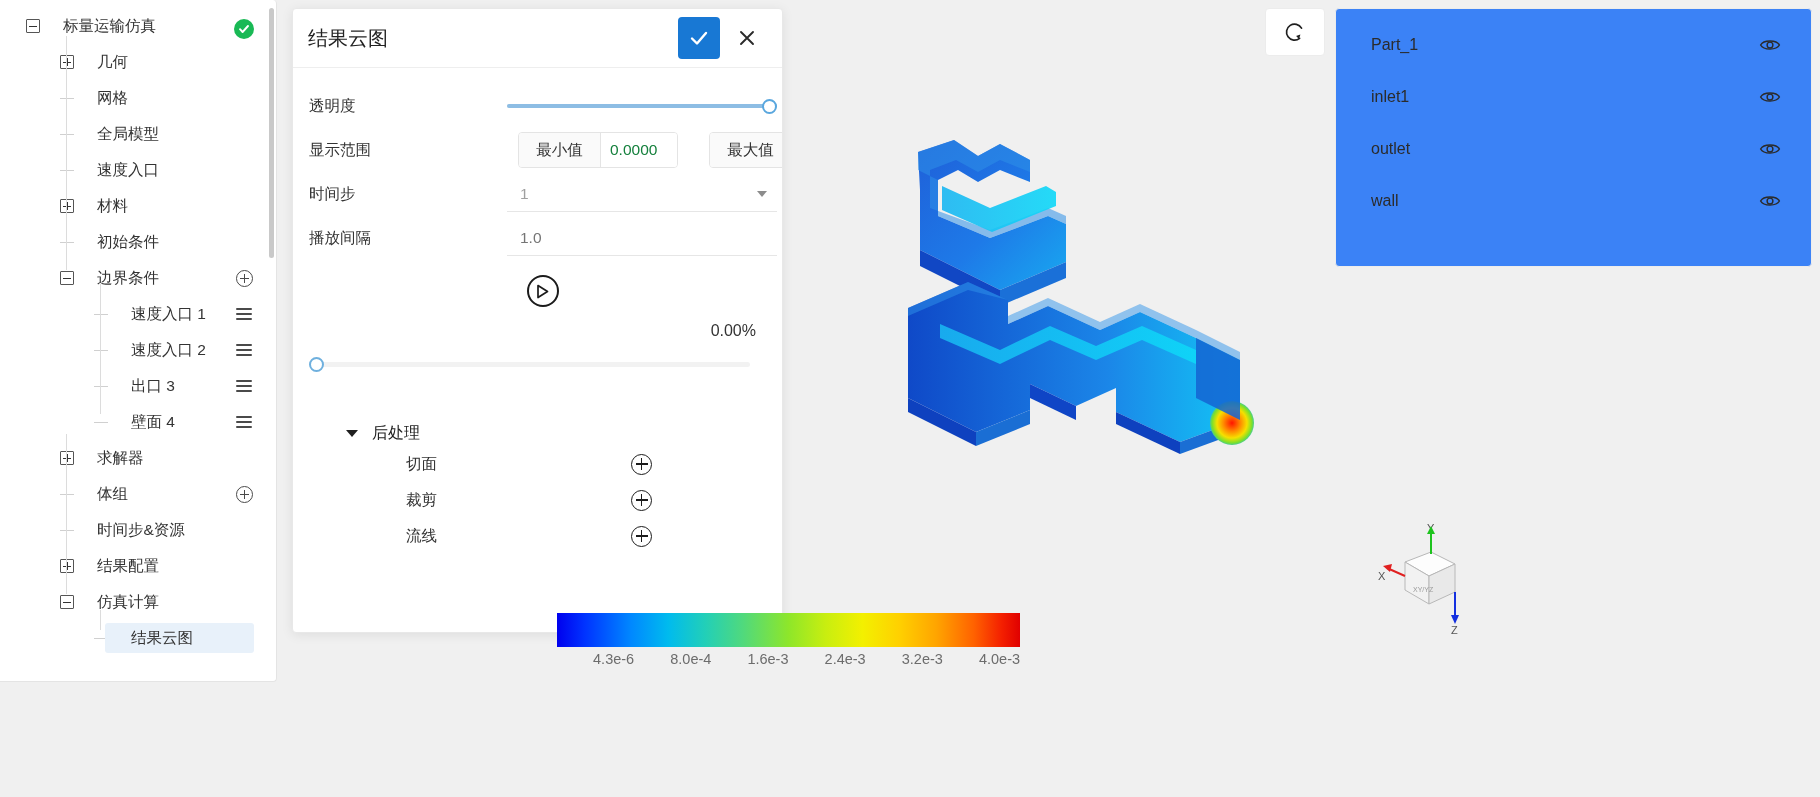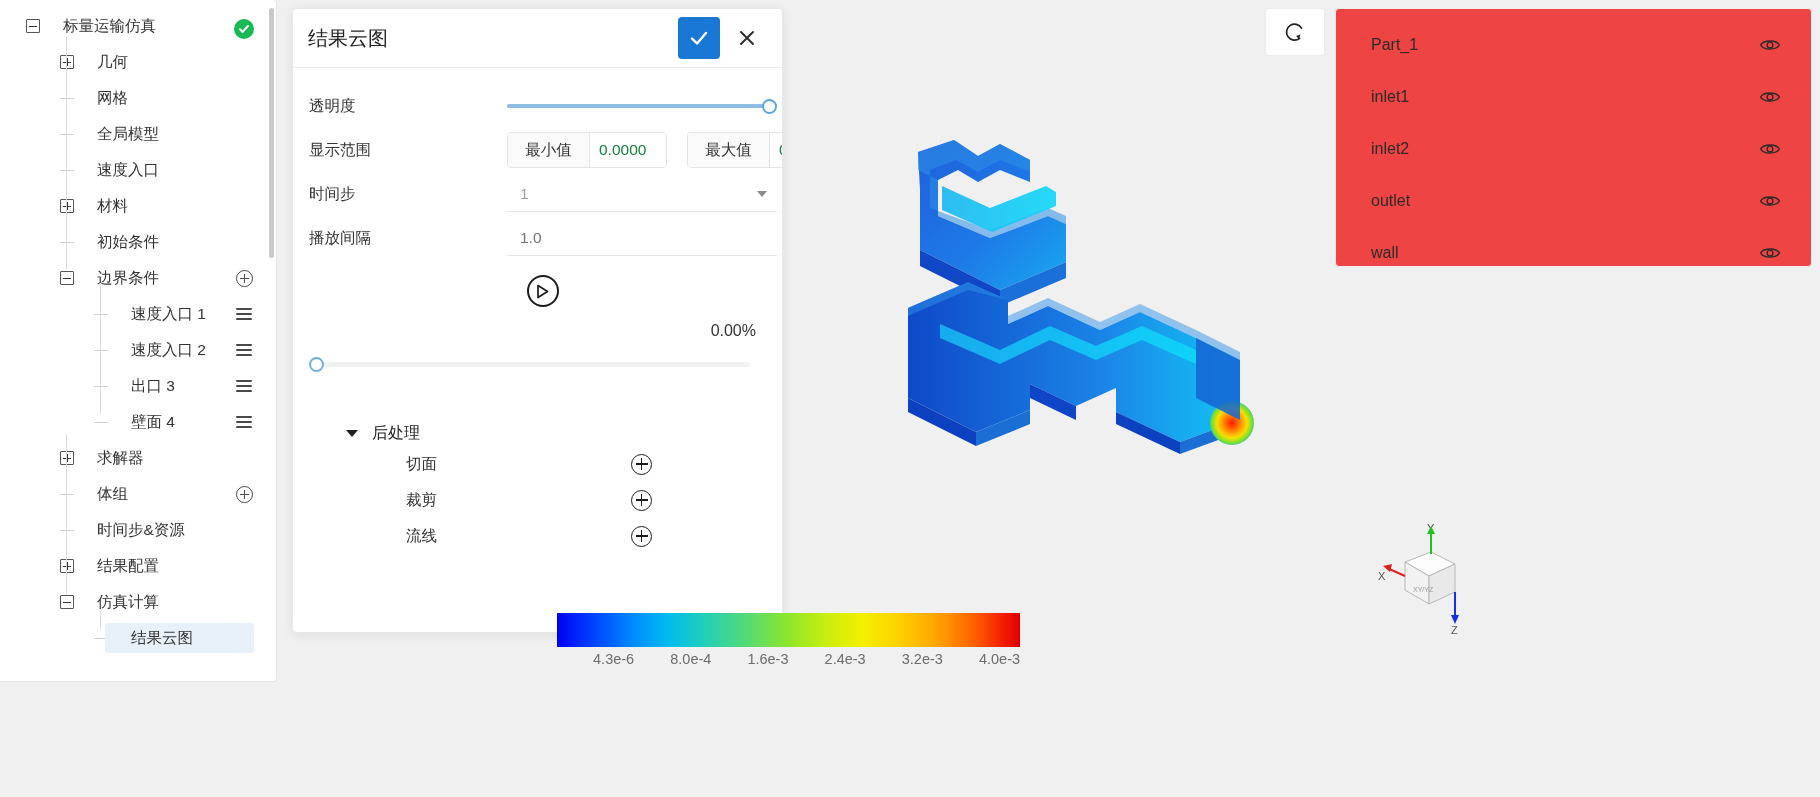--- a/index.html
+++ b/index.html
@@ -128,21 +128,21 @@
               background:#e8e8e8; border-radius:2px; }
   .sl-fill { position:absolute; left:0; height:4px; background:#8dbde4;
              border-radius:2px; }
   .sl-knob { position:absolute; width:15px; height:15px; border-radius:50%;
              background:#fff; border:2px solid #5aa7de; }
 
   
   .rng-group { display:flex; align-items:center; }
   .rng {
     display:flex; height:36px; border:1px solid #e4e4e4; border-radius:4px;
-    overflow:hidden; background:#fff;
+    overflow:hidden; background:#fff;margin-left:11px;
   }
   .rng .pre {
     width:82px; background:#fafafa; display:flex; align-items:center;
     justify-content:center; font-size:15.5px; color:#333;
     border-right:1px solid #e4e4e4;
   }
   .rng input {
     width:76px; border:none; outline:none; padding:0 9px;
     font-size:15.5px; color:#15803d; font-family:inherit; background:#fff;
   }
@@ -195,21 +195,21 @@
 
   
   #refresh-btn {
     position:absolute; left:1265px; top:8px; width:60px; height:48px;
     background:#fff; border:1px solid #ececec; border-radius:4px;
     display:flex; align-items:center; justify-content:center; cursor:pointer;
     z-index:5;
   }
   #parts {
     position:absolute; left:1335px; top:8px; width:477px; height:259px;
-    background:#ef4444; border:1px solid #ececec; border-radius:4px; z-index:5;
+    background:#3b82f6; border:1px solid #ececec; border-radius:4px; z-index:5;
     padding:10px 0;
   }
   .part-row { height:52px; display:flex; align-items:center;
               padding:0 30px 0 35px; cursor:pointer; }
   .part-row .pn { flex:1; font-size:16px; color:#2b2b2b; }
   .eye { width:22px; height:22px; cursor:pointer; }
 
   
   #cbar-wrap { position:absolute; left:557px; top:613px; width:463px;
                z-index:4; }
@@ -610,27 +610,20 @@
         </svg></span>
     </div>
     <div class="part-row">
       <div class="pn">inlet1</div>
       <span class="eye"><svg width="22" height="22" viewBox="0 0 22 22">
           <path d="M1.6 11 C4.6 5.6 17.4 5.6 20.4 11 C17.4 16.4 4.6 16.4 1.6 11 Z" fill="none" stroke="#2a2a2a" stroke-width="1.4"></path>
           <circle cx="11" cy="11" r="2.9" fill="none" stroke="#2a2a2a" stroke-width="1.4"></circle>
         </svg></span>
     </div>
     <div class="part-row">
-      <div class="pn">inlet2</div>
-      <span class="eye"><svg width="22" height="22" viewBox="0 0 22 22">
-          <path d="M1.6 11 C4.6 5.6 17.4 5.6 20.4 11 C17.4 16.4 4.6 16.4 1.6 11 Z" fill="none" stroke="#2a2a2a" stroke-width="1.4"></path>
-          <circle cx="11" cy="11" r="2.9" fill="none" stroke="#2a2a2a" stroke-width="1.4"></circle>
-        </svg></span>
-    </div>
-    <div class="part-row">
       <div class="pn">outlet</div>
       <span class="eye"><svg width="22" height="22" viewBox="0 0 22 22">
           <path d="M1.6 11 C4.6 5.6 17.4 5.6 20.4 11 C17.4 16.4 4.6 16.4 1.6 11 Z" fill="none" stroke="#2a2a2a" stroke-width="1.4"></path>
           <circle cx="11" cy="11" r="2.9" fill="none" stroke="#2a2a2a" stroke-width="1.4"></circle>
         </svg></span>
     </div>
     <div class="part-row">
       <div class="pn">wall</div>
       <span class="eye"><svg width="22" height="22" viewBox="0 0 22 22">
           <path d="M1.6 11 C4.6 5.6 17.4 5.6 20.4 11 C17.4 16.4 4.6 16.4 1.6 11 Z" fill="none" stroke="#2a2a2a" stroke-width="1.4"></path>

